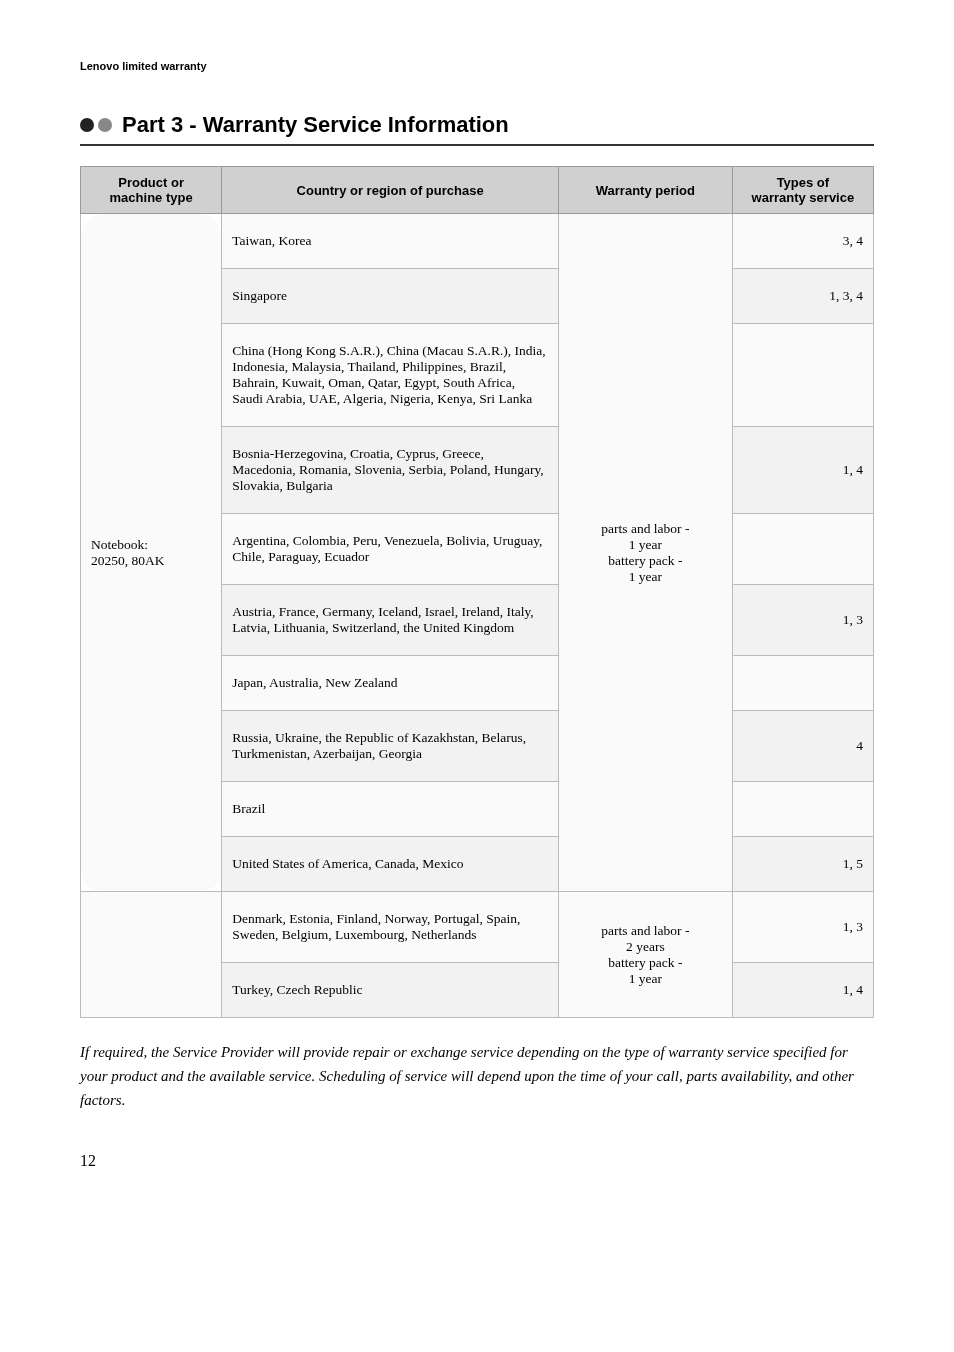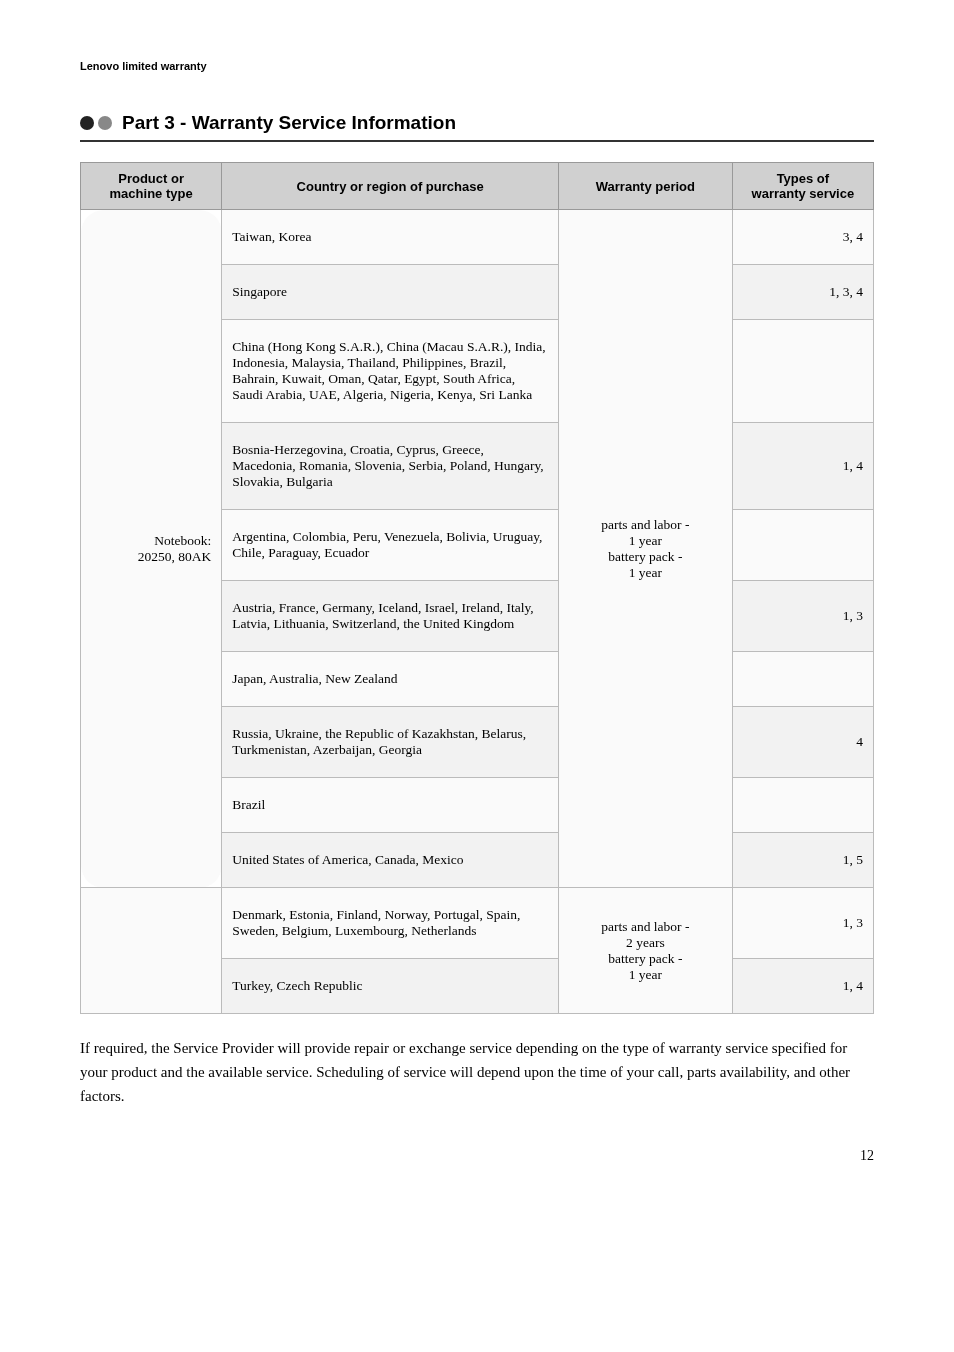--- a/index.html
+++ b/index.html
@@ -39,21 +39,21 @@
       height: 14px;
       border-radius: 50%;
       background: #555;
     }
 
     .dot.dark { background: #222; }
     .dot.gray { background: #888; }
 
     .section-title {
       font-family: Arial, sans-serif;
-      font-size: 19px;
+      font-size: 22px;
       font-weight: bold;
       color: #000;
     }
 
     .warranty-table {
       width: 100%;
       border-collapse: collapse;
       margin-bottom: 22px;
       font-size: 13.5px;
     }
@@ -100,25 +100,26 @@
     .col-types {
       width: 130px;
       text-align: right;
     }
 
     .footnote {
       font-family: Georgia, 'Times New Roman', serif;
       font-size: 15px;
       line-height: 1.6;
       margin-bottom: 40px;
+      font-style: italic;
     }
 
     .page-number {
-      text-align: right;
-      font-size: 14px;
+      text-align: left;
+      font-size: 16px;
       margin-top: 30px;
     }
   </style>
 </head>
 <body>
 
 <div class="doc-title">Lenovo limited warranty</div>
 
 <div class="section-header">
   <div class="section-dots">
@@ -133,21 +134,21 @@
     <tr>
       <th class="col-product">Product or<br>machine type</th>
       <th class="col-country">Country or region of purchase</th>
       <th class="col-warranty">Warranty period</th>
       <th class="col-types">Types of<br>warranty service</th>
     </tr>
   </thead>
   <tbody>
 
     <tr>
-      <td class="col-product" rowspan="10" style="vertical-align:middle; text-align:right;border-radius:23px;">Notebook:<br>20250, 80AK</td>
+      <td class="col-product" rowspan="10" style="vertical-align:middle; text-align:left;border-radius:23px;">Notebook:<br>20250, 80AK</td>
       <td class="col-country">Taiwan, Korea</td>
       <td class="col-warranty" rowspan="10" style="vertical-align:middle; text-align:center;">parts and labor -<br>1 year<br>battery pack -<br>1 year</td>
       <td class="col-types">3, 4</td>
     </tr>
 
     <tr>
       <td class="col-country">Singapore</td>
       <td class="col-types">1, 3, 4</td>
     </tr>
 

